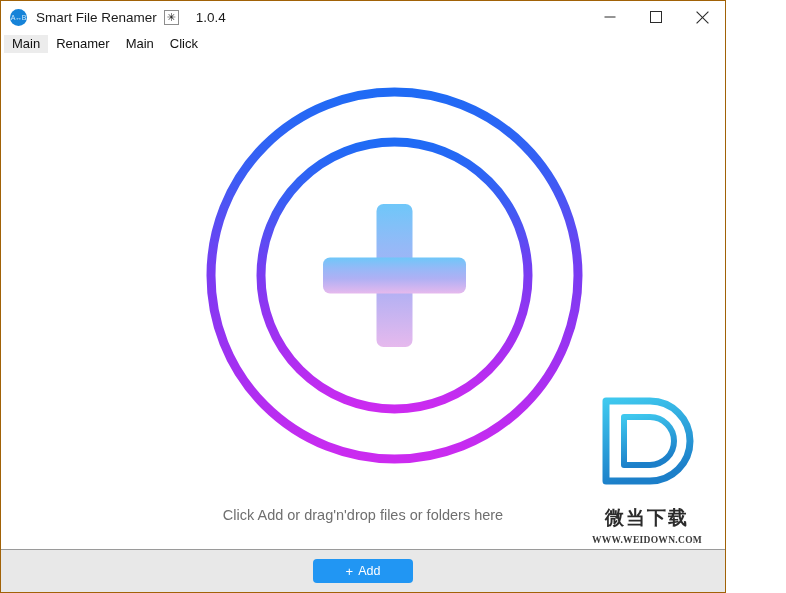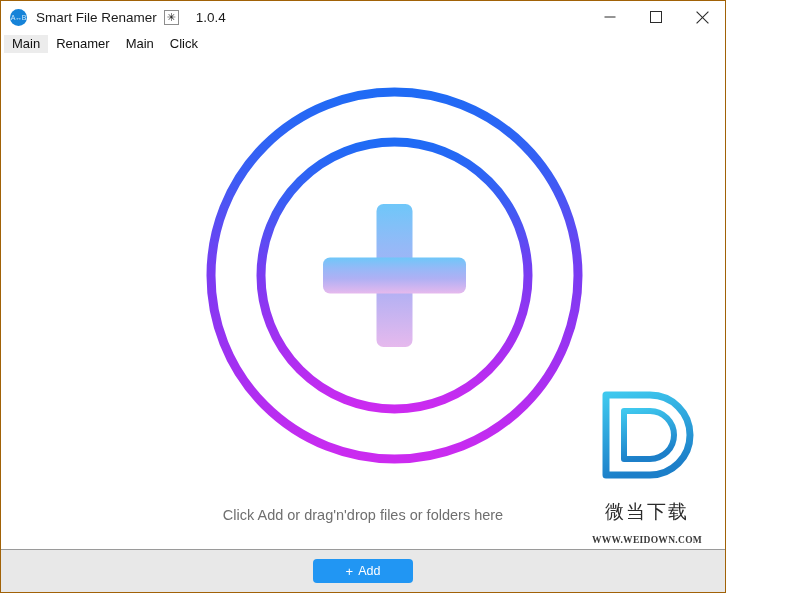--- a/index.html
+++ b/index.html
@@ -142,34 +142,34 @@
     position: absolute;
     right: 14px;
     bottom: 4px;
     width: 128px;
     text-align: center;
     user-select: none;
   }
   #watermark-logo { display: block; margin: 0 auto; }
   #watermark-cn {
     font-size: 19px;
-    font-weight: normal;
+    font-weight: bold;
     color: #2b2b2b;
     letter-spacing: 2px;
     line-height: 1.05;
     margin-top: 15px;
     font-family: "DejaVu Sans", sans-serif;
   }
   #watermark-url {
     font-size: 9.5px;
     color: #3a3a3a;
     letter-spacing: 0.3px;
     font-family: "Liberation Serif", serif;
     font-weight: bold;
-    margin-top: 13px;
+    margin-top: 7px;
   }
 
   
   #bottom-bar {
     flex: 0 0 42px;
     height: 42px;
     background: #e8e8e8;
     border-top: 1px solid #9a9a9a;
     display: flex;
     align-items: center;

